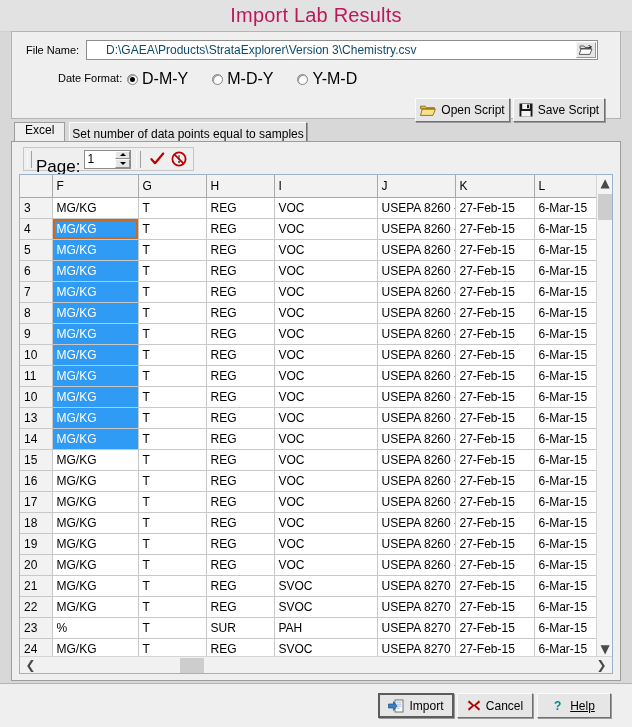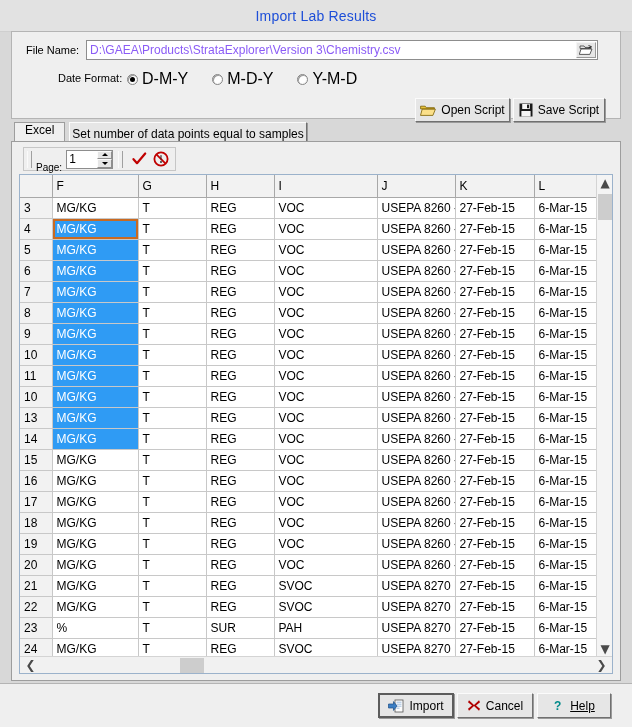--- a/index.html
+++ b/index.html
@@ -19,21 +19,21 @@
   }
   
   .titlebar {
     position: absolute; left: 0; top: 0;
     width: 632px; height: 31px;
     background: #e2e2e2;
     display: flex; align-items: center; justify-content: center;
     border-bottom: 1px solid #cfcfcf;
   }
   .titlebar .title {
-    font-size: 14px; color: #1d4ed8;
+    font-size: 20px; color: #be185d;
     letter-spacing: 0.2px;
   }
   
   .toppanel {
     position: absolute; left: 11px; top: 31px;
     width: 610px; height: 88px;
     background: #efefef;
     border: 1px solid #b4b4b4;
     box-sizing: border-box;
   }
@@ -47,22 +47,22 @@
     background: #fff;
     border: 1px solid #8d8d8d;
     box-sizing: border-box;
     display: flex; align-items: center;
   }
   .filename-input {
     border: 0; outline: 0; background: transparent;
     font-family: "Liberation Sans", sans-serif;
     font-size: 12px;
     width: 486px; height: 16px;
-    padding: 0 0 0 3px; margin: 0;
-    color: #8b5cf6;
+    padding: 0 0 0 3px; margin: 16px;
+    color: #0c4a6e;
   }
   .browse-btn {
     position: absolute; right: 1px; top: 1px;
     width: 20px; height: 16px;
     background: #e6e6e6;
     border: 1px solid #9a9a9a;
     border-top-color: #f5f5f5; border-left-color: #f5f5f5;
     box-sizing: border-box;
     display: flex; align-items: center; justify-content: center;
     cursor: pointer;
@@ -150,21 +150,21 @@
     border: 1px solid #c6c6c6;
     box-sizing: border-box;
     padding: 0 3px;
   }
   .grip {
     width: 3px; height: 17px;
     border-left: 1px solid #fafafa;
     border-right: 1px solid #a0a0a0;
     margin-right: 4px;
   }
-  .page-label { font-size: 10px; margin-right: 4px; margin-top: 16px; }
+  .page-label { font-size: 17px; margin-right: 4px; margin-top: 16px; }
   .page-input-wrap {
     width: 47px; height: 19px;
     border: 1px solid #8d8d8d;
     background: #fff;
     box-sizing: border-box;
     display: flex; align-items: center;
     position: relative;
     margin-right: 3px;
   }
   .page-input {

